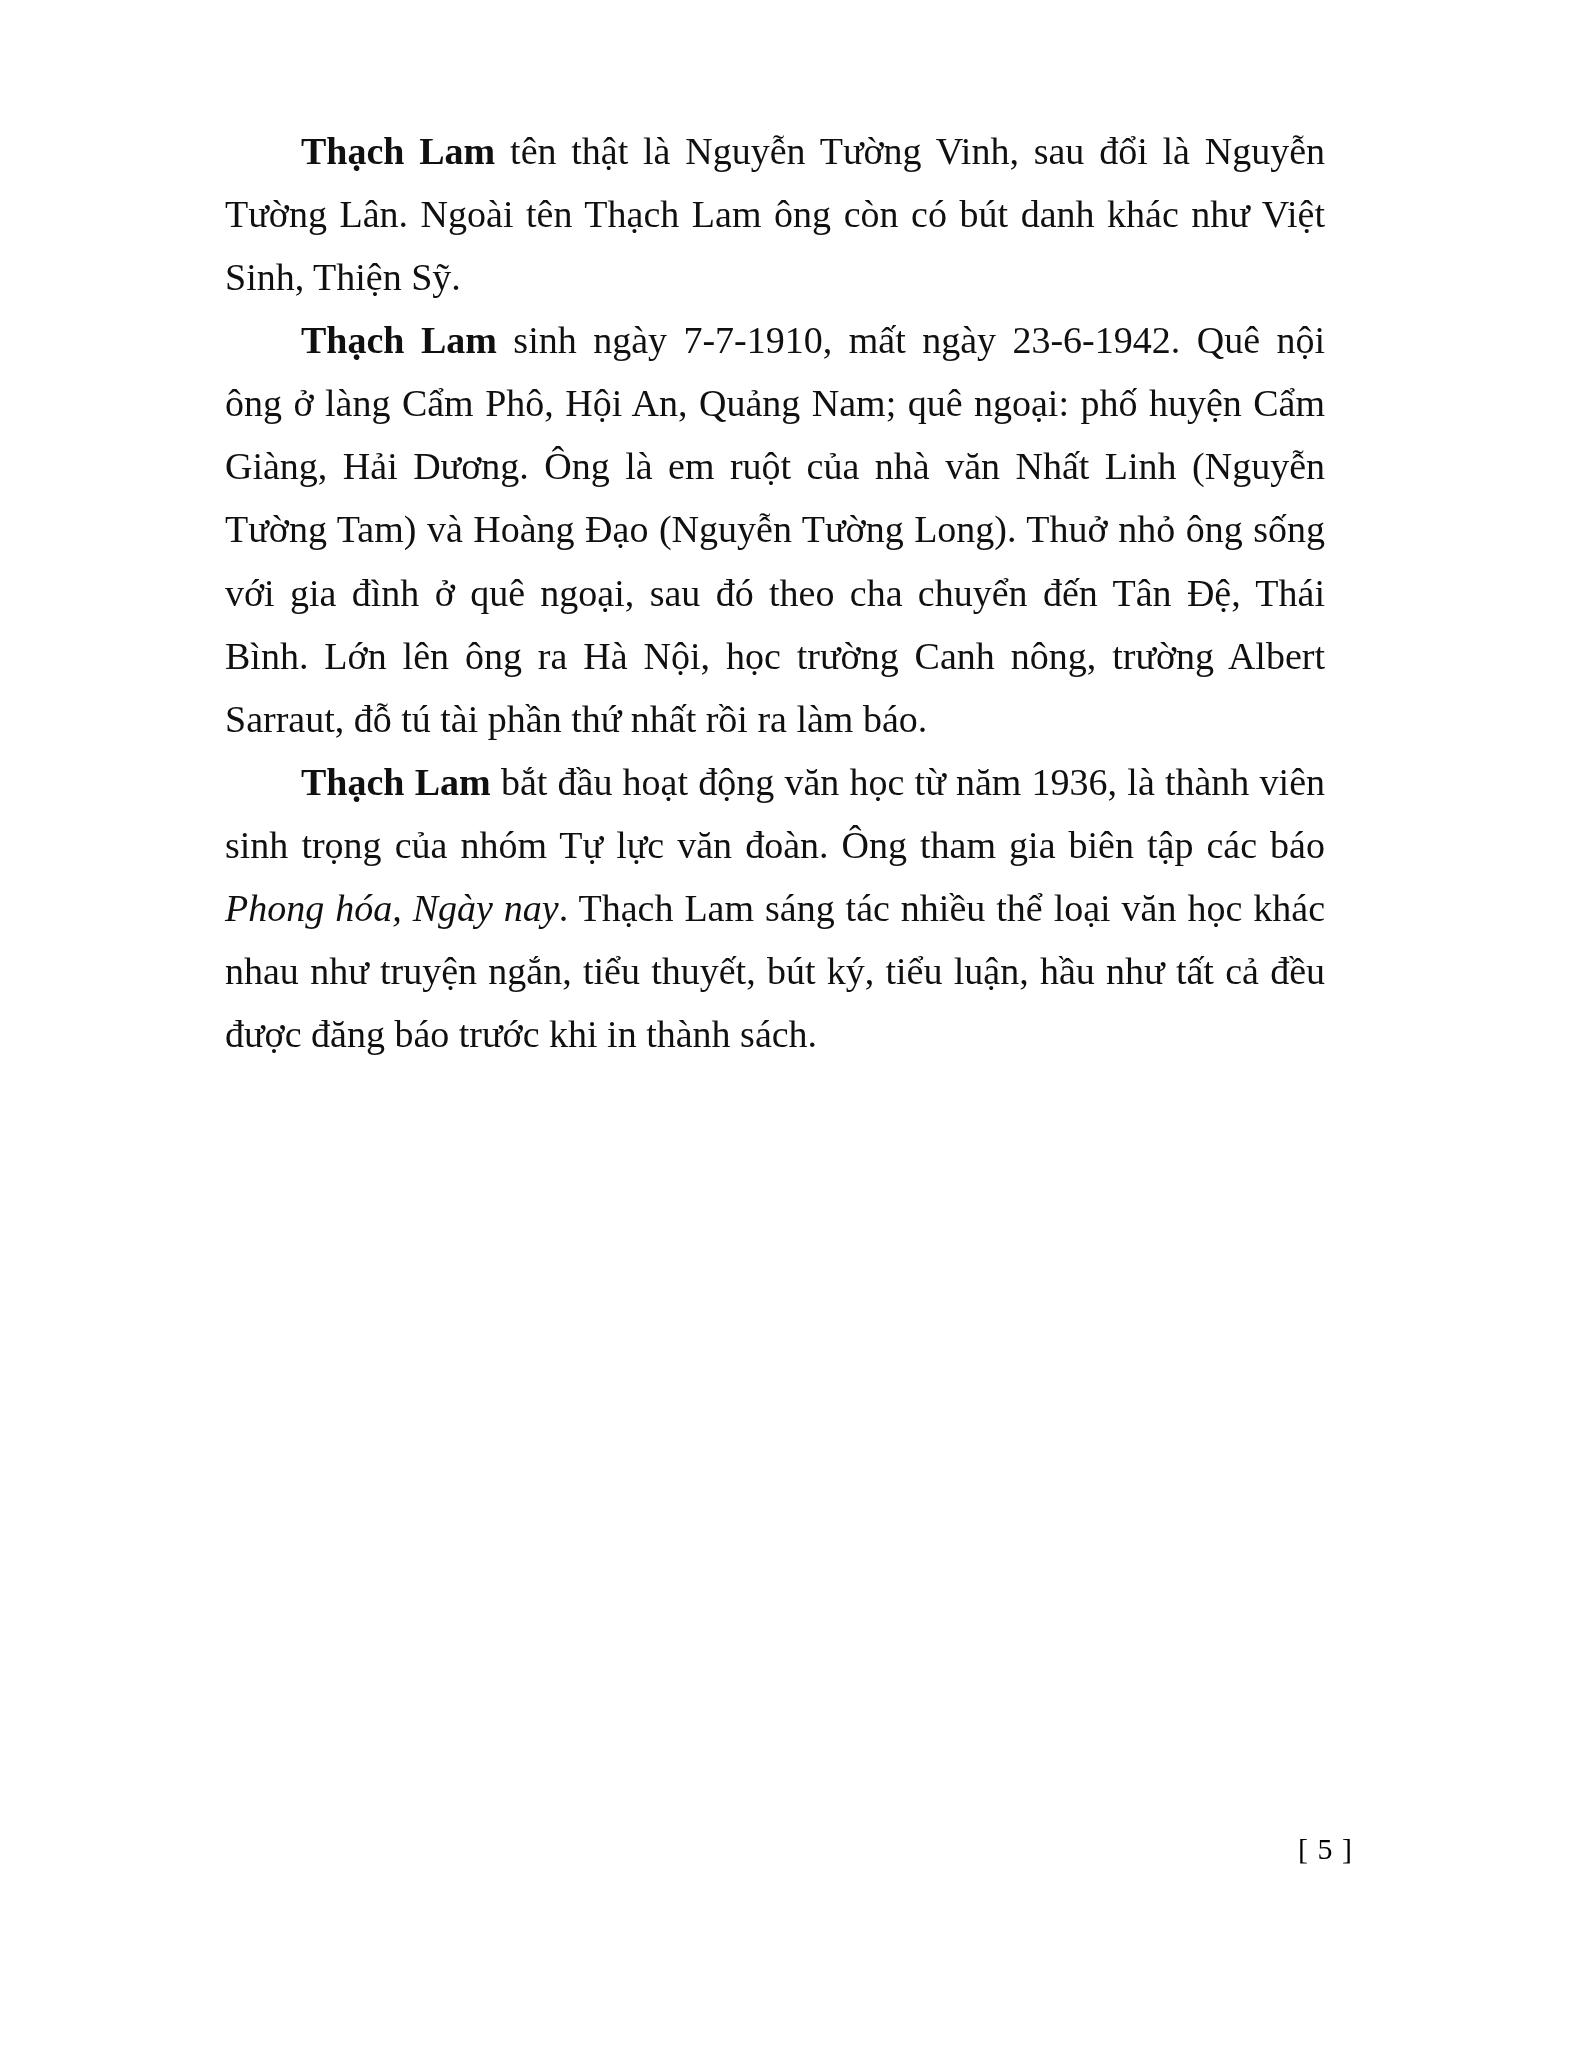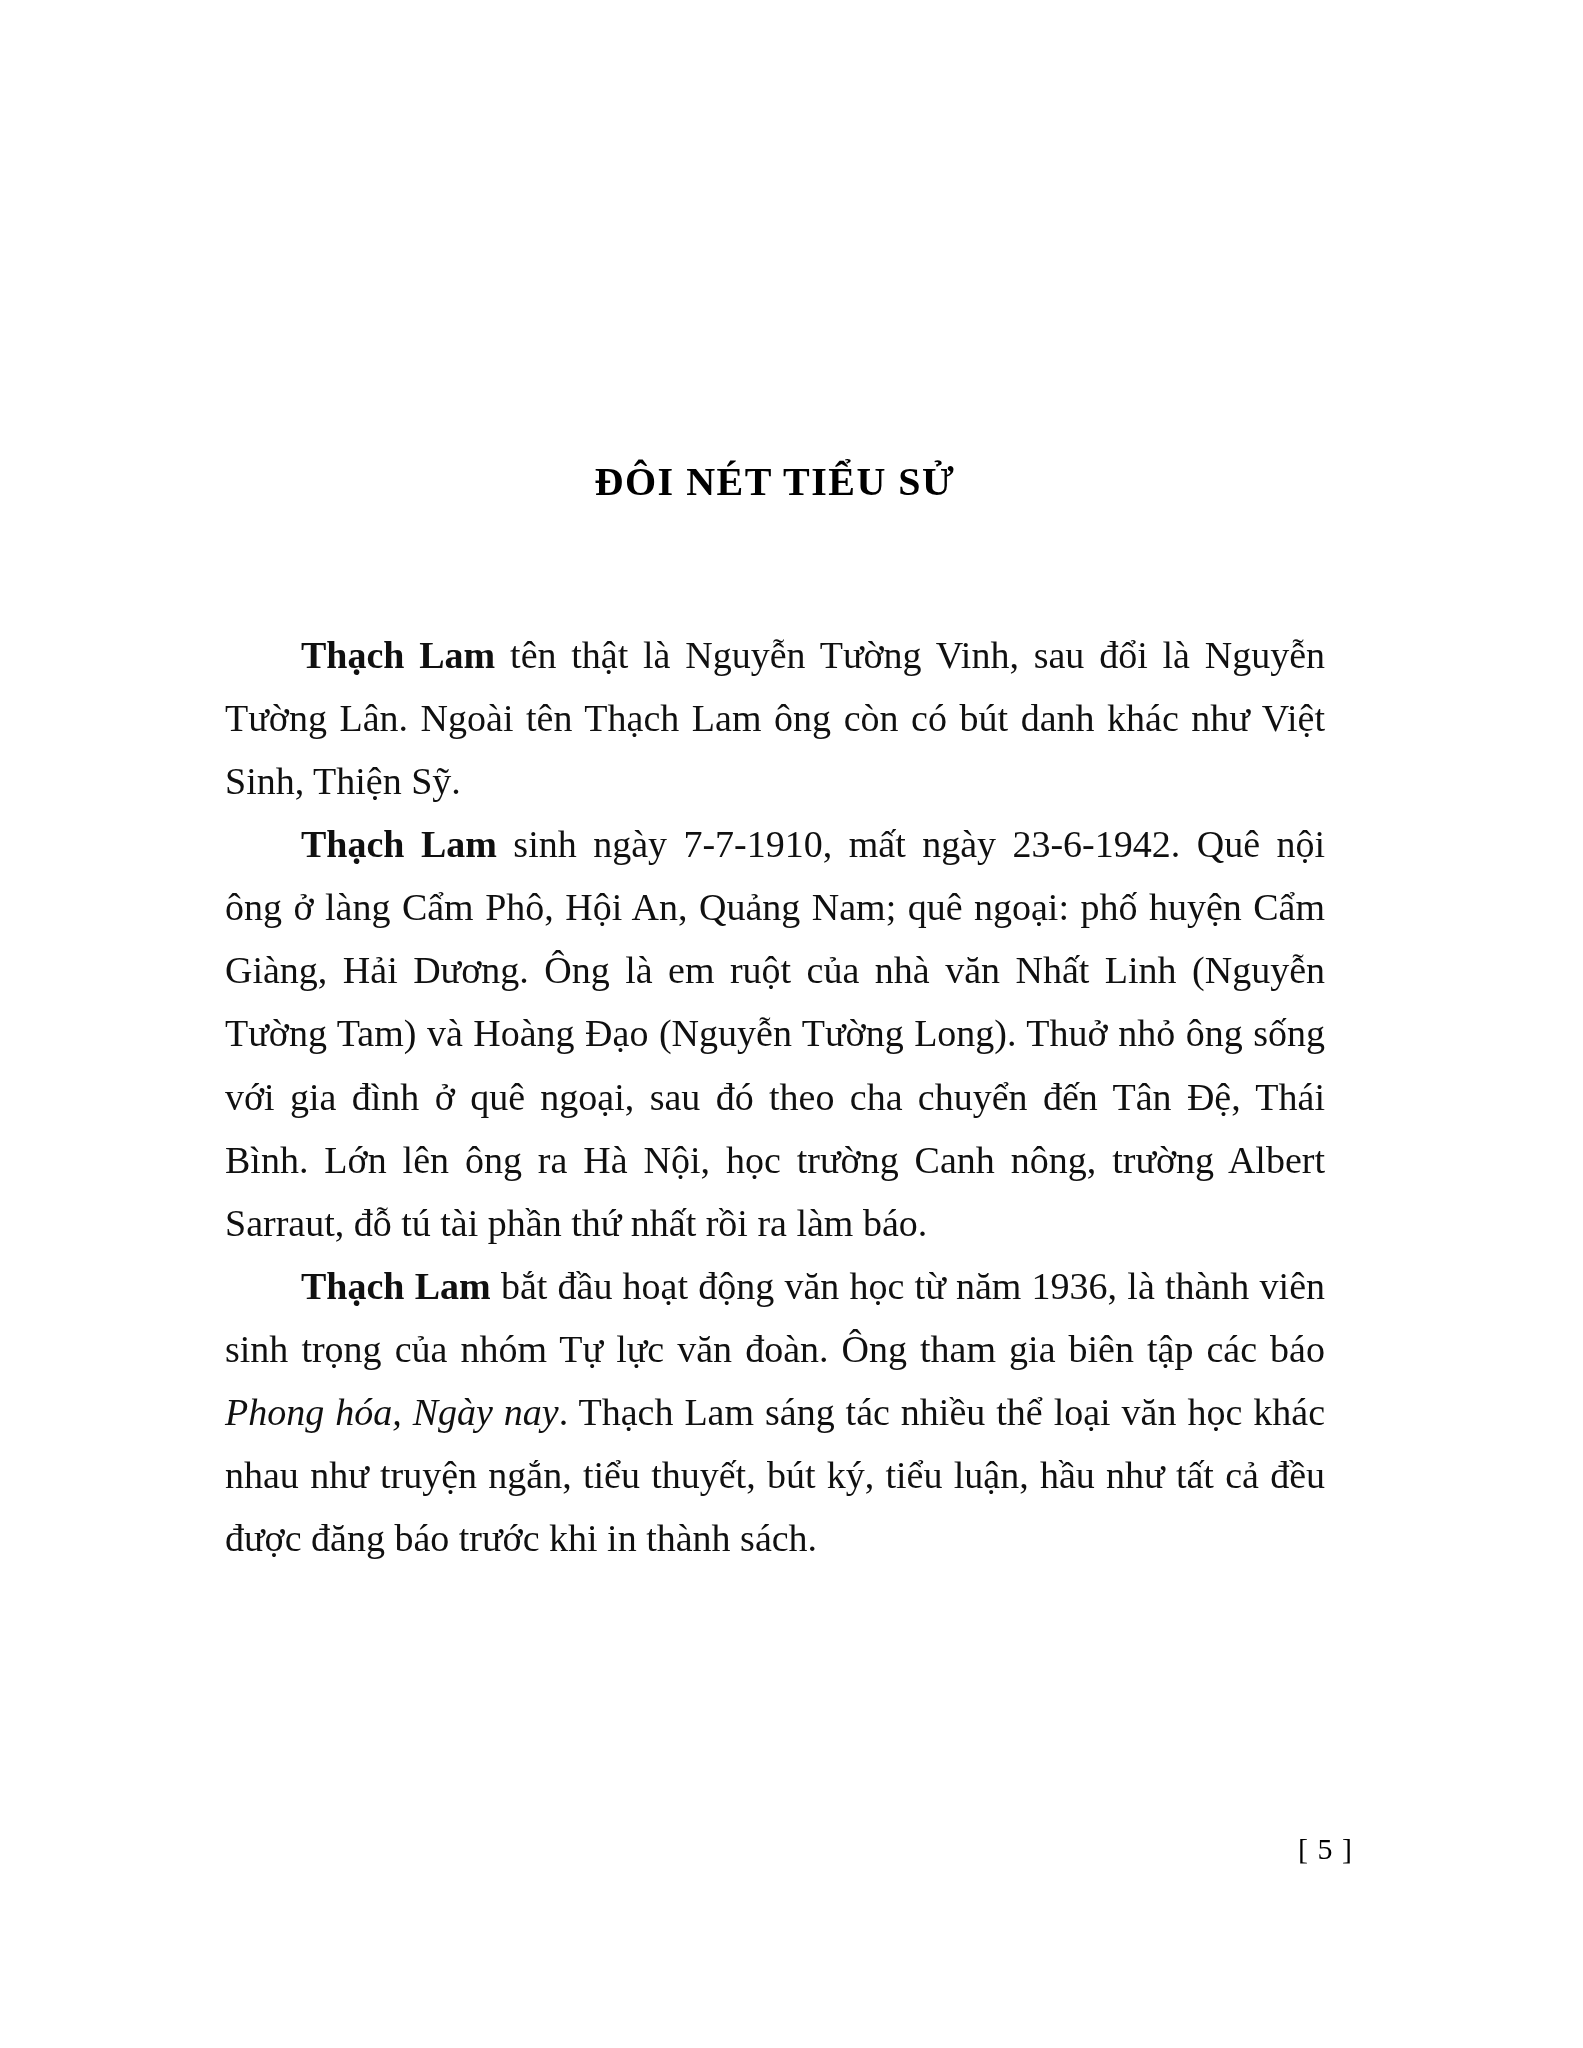--- a/index.html
+++ b/index.html
@@ -59,21 +59,20 @@
     white-space: pre;
   }
 </style>
 </head>
 <body>
 
 <div class="page">
 
   <div class="content-block">
 
-    <h1 class="page-title">ĐÔI NÉT TIỂU SỬ</h1>
 
     <div class="body-copy">
       <p>
         <span class="lead">Thạch Lam</span><span> tên thật là Nguyễn Tường Vinh, sau đổi là Nguyễn Tường Lân. Ngoài tên Thạch Lam ông còn có bút danh khác như Việt Sinh, Thiện Sỹ.</span>
       </p>
       <p>
         <span class="lead">Thạch Lam</span><span> sinh ngày 7-7-1910, mất ngày 23-6-1942. Quê nội ông ở làng Cẩm Phô, Hội An, Quảng Nam; quê ngoại: phố huyện Cẩm Giàng, Hải Dương. Ông là em ruột của nhà văn Nhất Linh (Nguyễn Tường Tam) và Hoàng Đạo (Nguyễn Tường Long). Thuở nhỏ ông sống với gia đình ở quê ngoại, sau đó theo cha chuyển đến Tân Đệ, Thái Bình. Lớn lên ông ra Hà Nội, học trường Canh nông, trường Albert Sarraut, đỗ tú tài phần thứ nhất rồi ra làm báo.</span>
       </p>
       <p>
         <span class="lead">Thạch Lam</span><span> bắt đầu hoạt động văn học từ năm 1936, là thành viên sinh trọng của nhóm Tự lực văn đoàn. Ông tham gia biên tập các báo </span><span class="ital">Phong hóa, Ngày nay</span><span>. Thạch Lam sáng tác nhiều thể loại văn học khác nhau như truyện ngắn, tiểu thuyết, bút ký, tiểu luận, hầu như tất cả đều được đăng báo trước khi in thành sách.</span>

